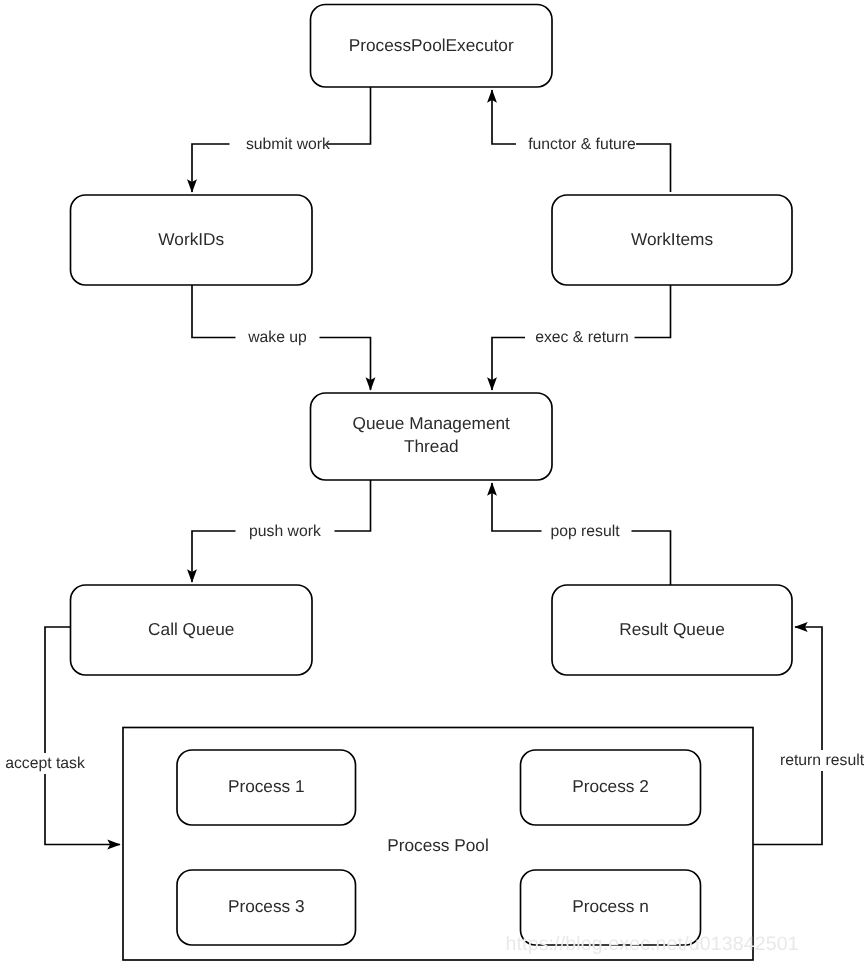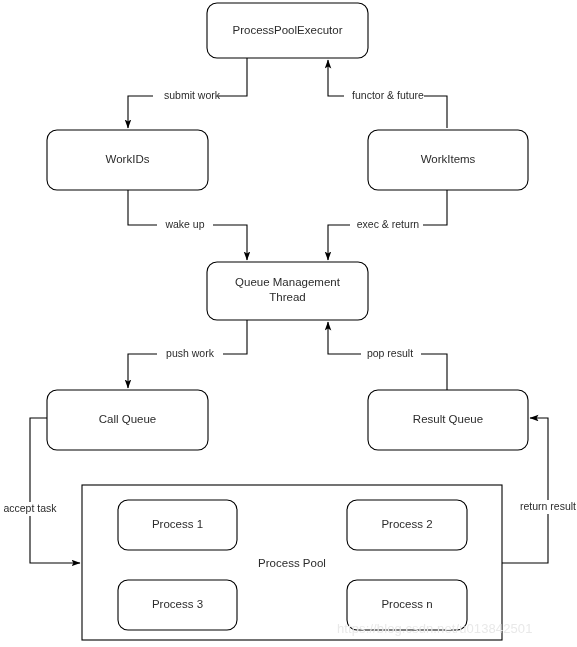--- a/index.html
+++ b/index.html
@@ -190,15 +190,15 @@
       <text class="node-label" x="177.5" y="605">Process 3</text>
     </g>
 
     <g>
       <rect class="node-shape" x="347" y="580" width="120" height="50" rx="10" ry="10"></rect>
       <text class="node-label" x="407" y="605">Process n</text>
     </g>
 
   </svg>
 
-  <div class="watermark">https://blog.csdn.net/u013842501</div>
+  <div class="watermark">https://blog.exec.net/u013842501</div>
 
 </div>
 
 </body></html>

